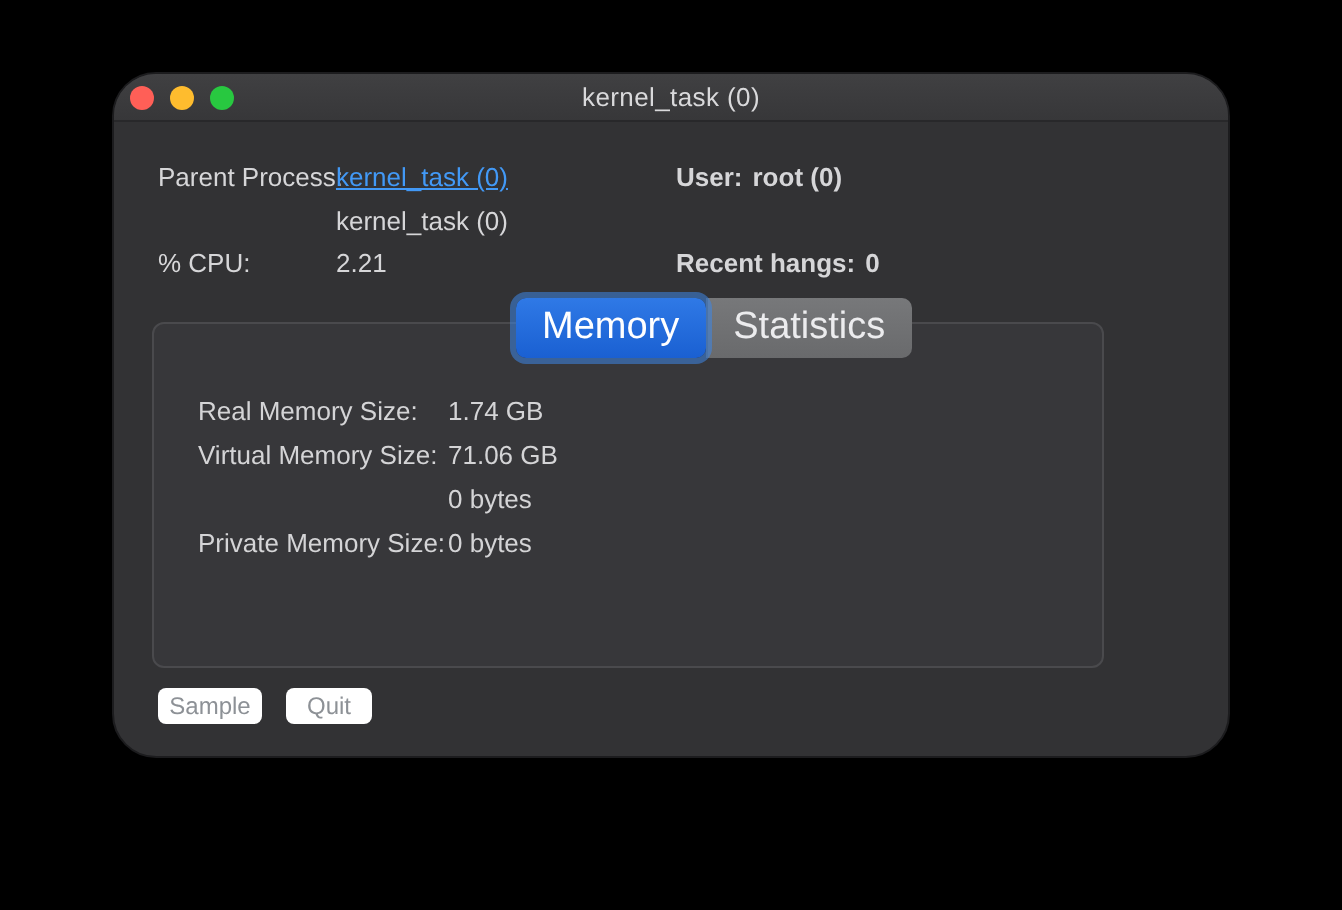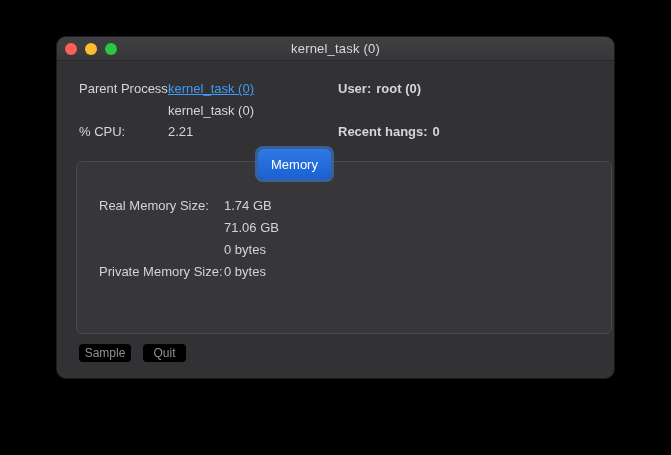--- a/index.html
+++ b/index.html
@@ -1,21 +1,21 @@
 <!DOCTYPE html>
 <html><head>
 <meta charset="utf-8">
 <style>
   * { margin: 0; padding: 0; box-sizing: border-box; }
   html, body { width: 671px; height: 455px; background: #000; overflow: hidden;
     font-family: "Liberation Sans", sans-serif; }
 
   .window {
     position: absolute; left: 56px; top: 36px; width: 559px; height: 343px;
-    background: #323234; border-radius: 10px; overflow: hidden;
+    background: #323234; border-radius: 22px; overflow: hidden;
     border: 1px solid #1c1c1e;
     box-shadow: 0 18px 45px rgba(0,0,0,0.85);
   }
 
   .titlebar {
     position: relative; height: 24px;
     background: linear-gradient(#404042, #373739);
     border-bottom: 1px solid #28282a;
     display: flex; align-items: center; justify-content: center;
   }
@@ -23,43 +23,43 @@
   .light { width: 12px; height: 12px; border-radius: 50%; }
   .title { font-size: 13px; color: #d9d9db; letter-spacing: 0.2px; }
 
   .content { position: relative; width: 100%; height: 318px; }
 
   .lbl, .val { position: absolute; font-size: 13px; color: #d6d6d8; white-space: nowrap; }
   .pair { position: absolute; font-size: 13px; color: #d6d6d8; white-space: nowrap; display: flex; gap: 5px; font-weight: bold; }
   .link { color: #4299f6; text-decoration: underline; cursor: pointer; }
 
   .panel {
-    position: absolute; left: 19px; top: 100px; width: 536px; height: 173px;
+    position: absolute; left: 19px; top: 100px; width: 476px; height: 173px;
     background: #37373a; border: 1px solid #4a4a4d; border-radius: 6px;
   }
   .panel .lbl, .panel .val { color: #d4d4d6; }
 
   .tabs { position: absolute; left: 201px; top: 88px; display: flex; z-index: 2; }
-  .tab { font-size: 13px; height: 21px; display: flex; align-items: center;
+  .tab { font-size: 19px; height: 21px; display: flex; align-items: center;
     justify-content: center; padding: 15px 13px; cursor: default; }
   .tab-selected {
     background: linear-gradient(#2f79e6, #1a60d2); color: #ffffff;
     border-radius: 5px;
     box-shadow: 0 0 0 3px rgba(62,134,230,0.55);
     z-index: 3;
   }
   .tab-unselected {
     background: linear-gradient(#77787a, #696a6c); color: #ececee;
     border-radius: 0 5px 5px 0;
     border-left: 1px solid #5a5b5d;
   }
 
   .btn {
     position: absolute; top: 283px; height: 18px; border: none; border-radius: 4px;
-    background: #000000; color: #8d9196; font-size: 12px;
+    background: #ffffff; color: #8d9196; font-size: 12px;
     font-family: "Liberation Sans", sans-serif;
     display: flex; align-items: center; justify-content: center;
   }
 </style>
 </head>
 <body>
 
 <div class="window">
 
   <div class="titlebar">
@@ -86,26 +86,28 @@
     <span class="lbl" style="left:22px; top:63px">% CPU:</span>
     <span class="val" style="left:111px; top:63px">2.21</span>
 
     <div class="pair" style="left:281px; top:63px">
       <span>Recent hangs:</span>
       <span>0</span>
     </div>
 
     <div class="tabs">
       <div class="tab tab-selected">Memory</div>
+      <div class="tab tab-unselected">Statistics</div>
     </div>
 
     <div class="panel">
       <span class="lbl" style="left:22px; top:36px">Real Memory Size:</span>
       <span class="val" style="left:147px; top:36px">1.74 GB</span>
 
+      <span class="lbl" style="left:22px; top:58px">Virtual Memory Size:</span>
       <span class="val" style="left:147px; top:58px">71.06 GB</span>
 
       <span class="val" style="left:147px; top:80px">0 bytes</span>
 
       <span class="lbl" style="left:22px; top:102px">Private Memory Size:</span>
       <span class="val" style="left:147px; top:102px">0 bytes</span>
     </div>
 
     <button class="btn" style="left:22px; width:52px">Sample</button>
     <button class="btn" style="left:86px; width:43px">Quit</button>

